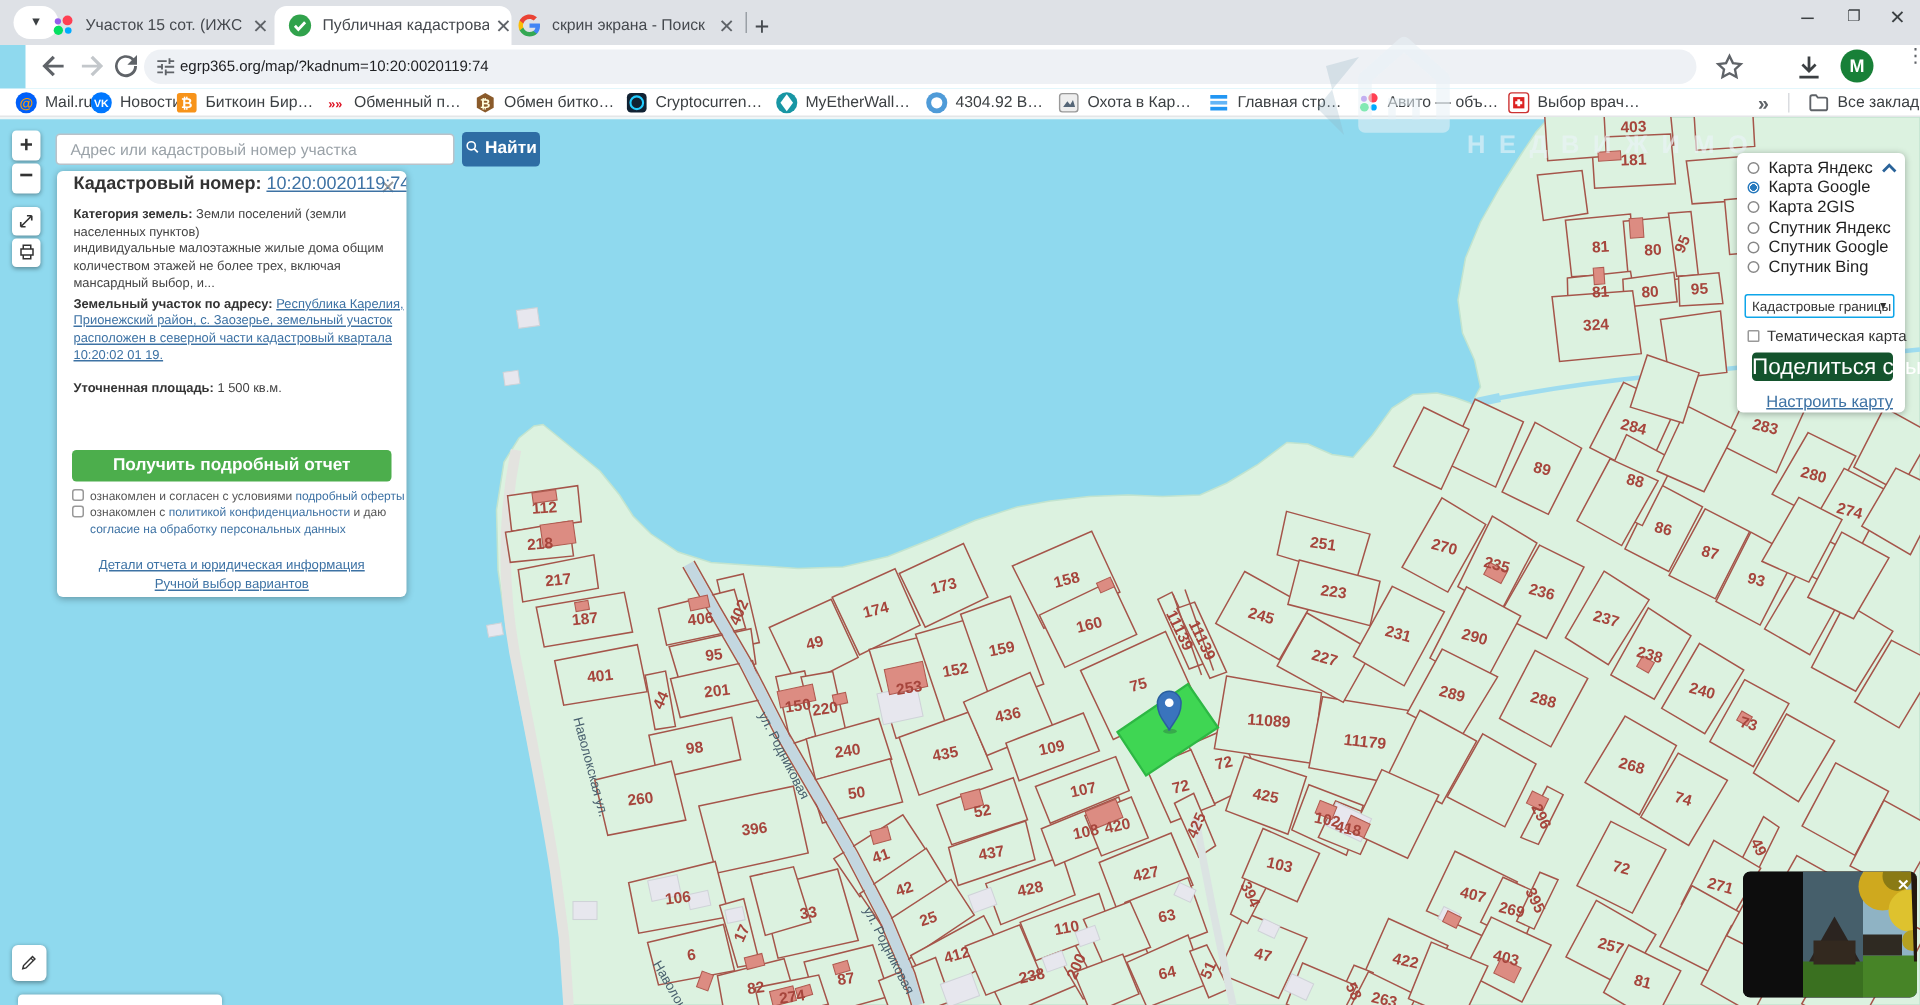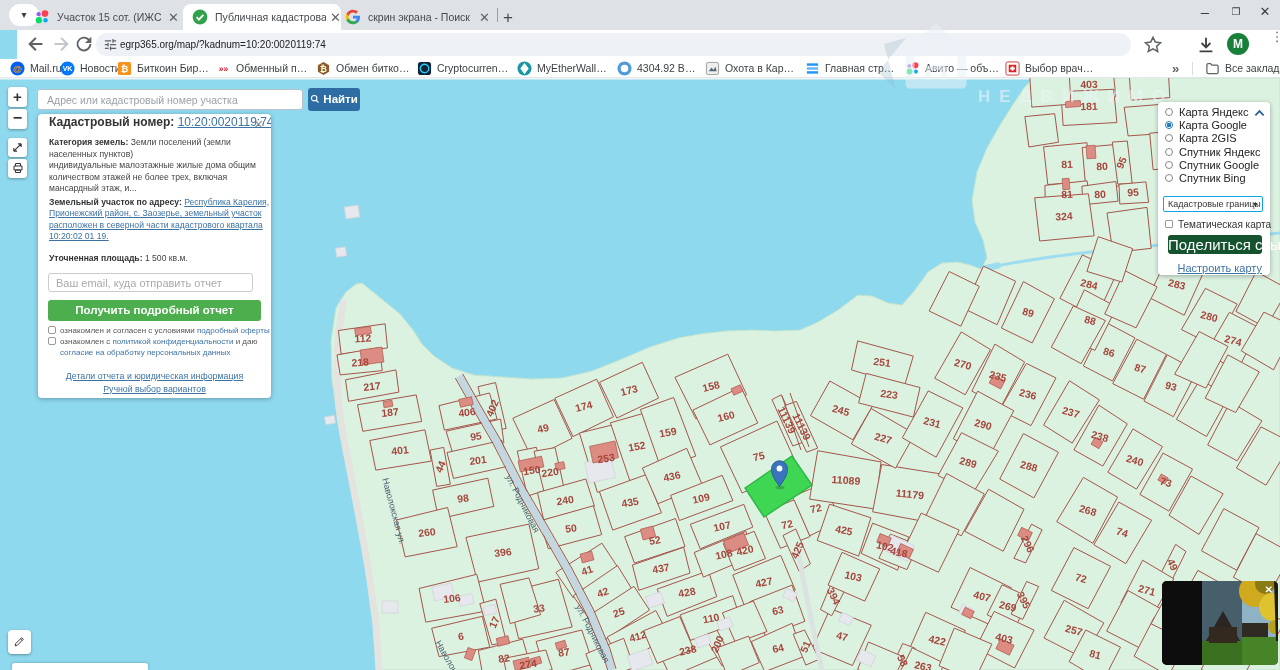--- a/index.html
+++ b/index.html
@@ -553,27 +553,26 @@
   <div style="position:absolute;left:8px;width:19px;background:#fff;border-radius:3px;box-shadow:0 1px 3px rgba(0,0,0,.35);text-align:center;color:#333;top:159px;height:19px"><svg width="12" height="12" viewBox="0 0 24 24" style="margin-top:3px">
         <path d="M7 8V3h10v5M7 16h10v5H7zM4 8h16v8H4z" fill="none" stroke="#333" stroke-width="2"></path>
       </svg></div>
   <div id="infopanel" style="position:absolute;left:38px;top:114px;width:233px;height:284px;background:#fff;border-radius:4px;box-shadow:0 1px 5px rgba(0,0,0,.3);font-size:8.6px;color:#444;overflow:hidden">
 <div style="position:absolute;right:7px;top:3px;color:#999;font-size:13px">✕</div>
 <div style="position:absolute;left:11px;white-space:nowrap;top:1px;font-size:12px"><b style="color:#333">Кадастровый номер:</b> <span class="lnk">10:20:0020119:74</span></div>
 <div style="position:absolute;left:11px;white-space:nowrap;top:23px"><b style="color:#333">Категория земель:</b> Земли поселений (земли</div>
 <div style="position:absolute;left:11px;white-space:nowrap;top:34.5px">населенных пунктов)</div>
 <div style="position:absolute;left:11px;white-space:nowrap;top:46px">индивидуальные малоэтажные жилые дома общим</div>
 <div style="position:absolute;left:11px;white-space:nowrap;top:57.5px">количеством этажей не более трех, включая</div>
-<div style="position:absolute;left:11px;white-space:nowrap;top:69px">мансардный этаж, и...</div>
+<div style="position:absolute;left:11px;white-space:nowrap;top:69px">мансардный выбор, и...</div>
 <div style="position:absolute;left:11px;white-space:nowrap;top:82.5px"><b style="color:#333">Земельный участок по адресу:</b> <span class="lnk">Республика Карелия,</span></div>
 <div style="position:absolute;left:11px;white-space:nowrap;top:94px"><span class="lnk">Прионежский район, с. Заозерье, земельный участок</span></div>
-<div style="position:absolute;left:11px;white-space:nowrap;top:105.5px"><span class="lnk">расположен в северной части кадастрового квартала</span></div>
+<div style="position:absolute;left:11px;white-space:nowrap;top:105.5px"><span class="lnk">расположен в северной части кадастровый квартала</span></div>
 <div style="position:absolute;left:11px;white-space:nowrap;top:117px"><span class="lnk">10:20:02 01 19.</span></div>
 <div style="position:absolute;left:11px;white-space:nowrap;top:139px"><b style="color:#333">Уточненная площадь:</b> 1 500 кв.м.</div>
-<div style="position:absolute;left:10px;top:159px;width:205px;height:19px;border:1px solid #ccc;border-radius:3px;color:#aaa;font-size:11px;line-height:19px;padding-left:7px">Ваш email, куда отправить отчет</div>
 <div style="position:absolute;left:10px;top:186px;width:213px;height:21px;background:#4cae4c;border-radius:3px;color:#fff;font-size:11.5px;font-weight:700;text-align:center;line-height:21px">Получить подробный отчет</div>
 <div style="position:absolute;left:11px;white-space:nowrap;left:10px;top:212px;font-size:8px;color:#555"><span class="cb"></span>ознакомлен и согласен с условиями <span class="lnk2">подробный оферты</span></div>
 <div style="position:absolute;left:11px;white-space:nowrap;left:10px;top:223px;font-size:8px;color:#555"><span class="cb"></span>ознакомлен с <span class="lnk2">политикой конфиденциальности</span> и даю</div>
 <div style="position:absolute;left:11px;white-space:nowrap;left:22px;top:234px;font-size:8px"><span class="lnk2">согласие на обработку персональных данных</span></div>
 <div style="position:absolute;left:0;top:257px;width:233px;text-align:center;font-size:8.8px"><span class="lnk">Детали отчета и юридическая информация</span></div>
 <div style="position:absolute;left:0;top:269.5px;width:233px;text-align:center;font-size:8.8px"><span class="lnk">Ручной выбор вариантов</span></div>
 </div>
   <div id="rightpanel" style="position:absolute;left:1158px;top:102px;width:112px;height:173px;background:#fff;border-radius:4px;box-shadow:0 1px 5px rgba(0,0,0,.3);font-size:11px;color:#222">
       <div style="position:absolute;left:7px;top:4.0px;height:13px;white-space:nowrap">
         <span style="position:absolute;left:0;top:2px;width:8px;height:8px;border:1px solid #888;border-radius:50%;background:#fff"></span>

